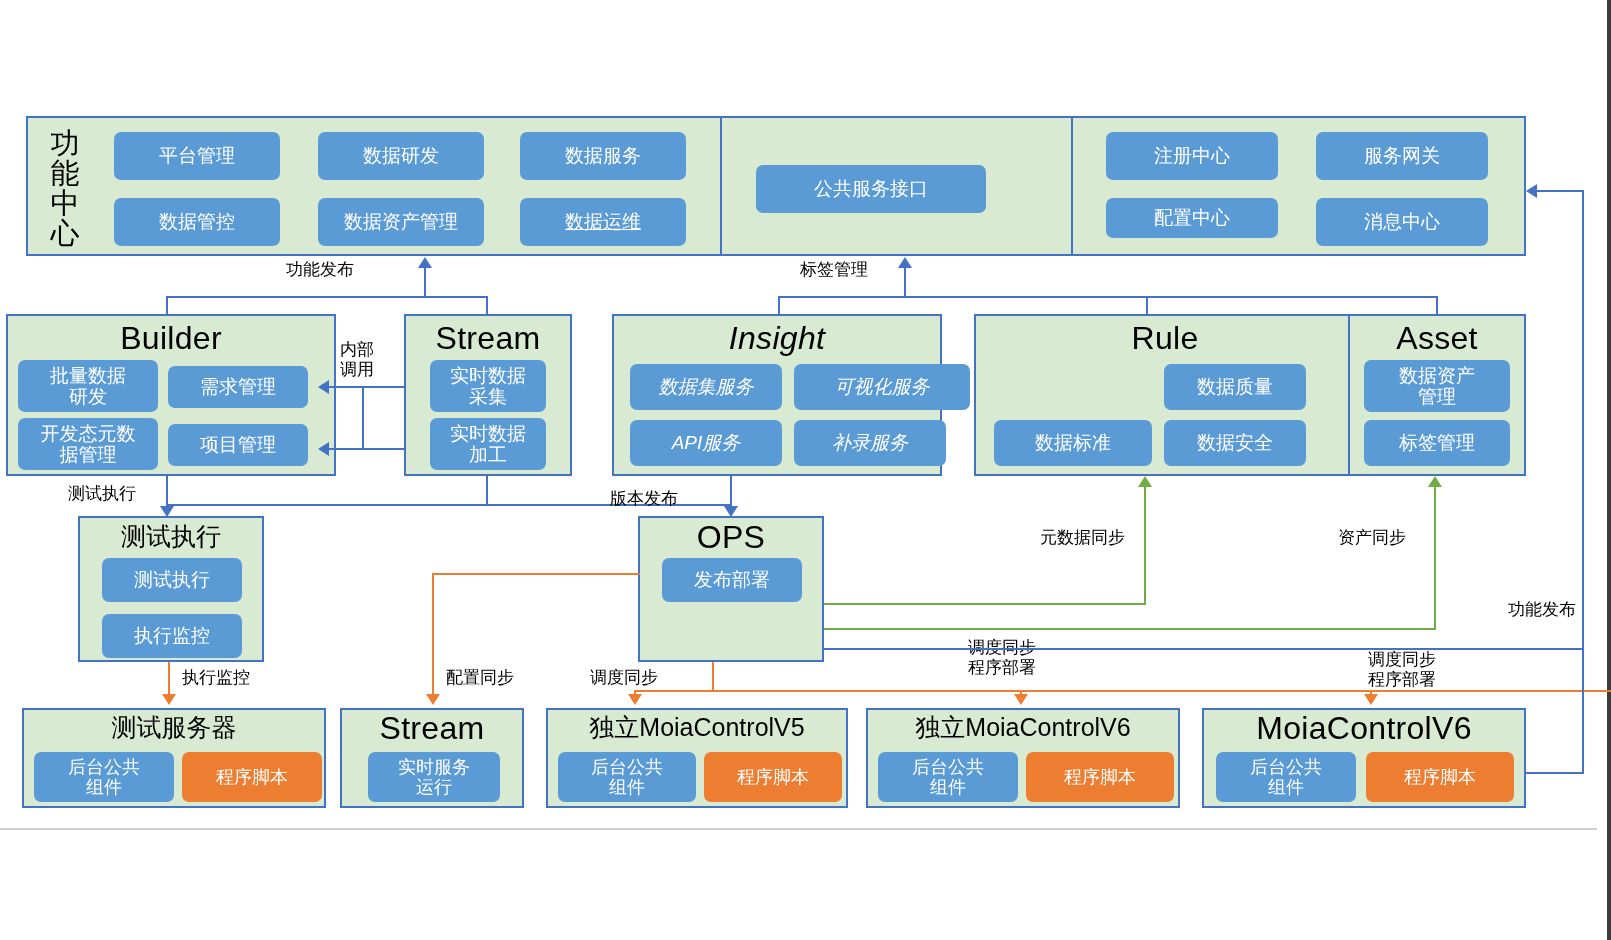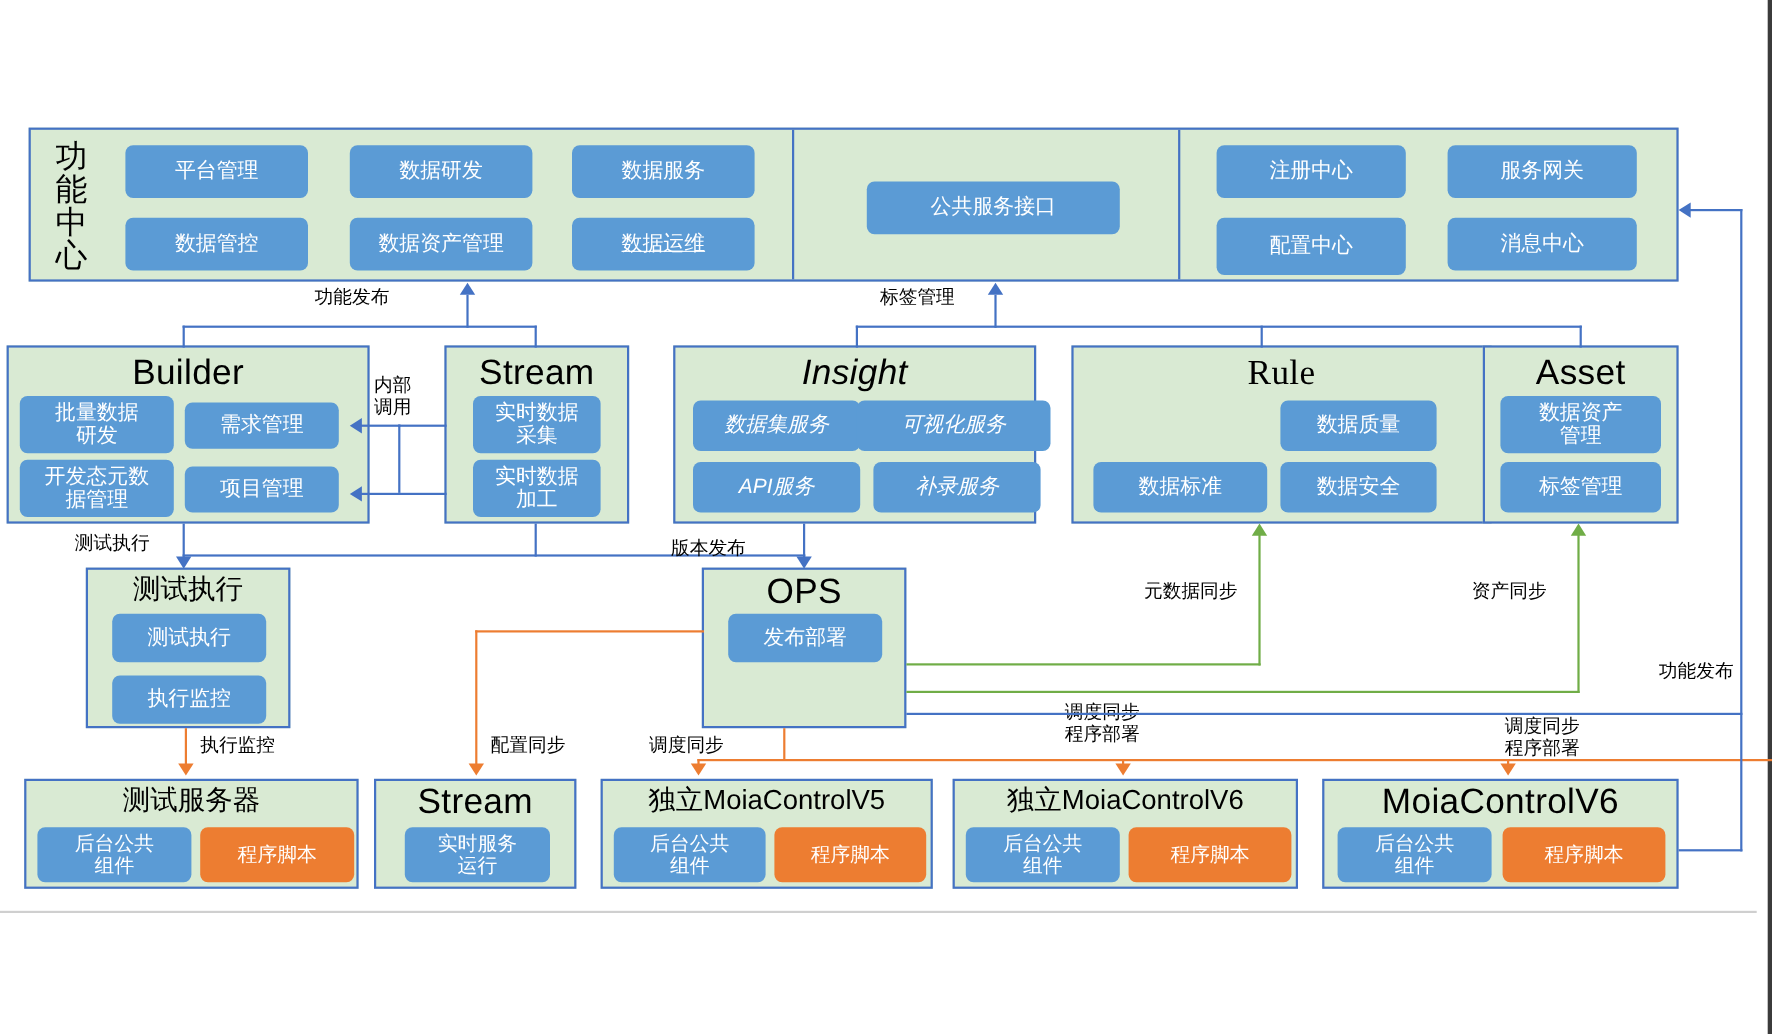--- a/index.html
+++ b/index.html
@@ -110,25 +110,25 @@
       <span>心</span>
     </div>
 
     <div class="pill" style="left:86px;  top:14px; width:166px; height:48px;">平台管理</div>
     <div class="pill" style="left:290px; top:14px; width:166px; height:48px;">数据研发</div>
     <div class="pill" style="left:492px; top:14px; width:166px; height:48px;">数据服务</div>
     <div class="pill" style="left:86px;  top:80px; width:166px; height:48px;">数据管控</div>
     <div class="pill" style="left:290px; top:80px; width:166px; height:48px;">数据资产管理</div>
     <div class="pill" style="left:492px; top:80px; width:166px; height:48px;text-decoration:underline;">数据运维</div>
 
-    <div class="pill" style="left:760px; top:47px; width:230px; height:48px;">公共服务接口</div>
+    <div class="pill" style="left:728px; top:47px; width:230px; height:48px;">公共服务接口</div>
 
     <div class="pill" style="left:1078px; top:14px; width:172px; height:48px;">注册中心</div>
     <div class="pill" style="left:1288px; top:14px; width:172px; height:48px;">服务网关</div>
-    <div class="pill" style="left:1078px; top:80px; width:172px; height:52px;">配置中心</div>
+    <div class="pill" style="left:1078px; top:80px; width:172px; height:40px;">配置中心</div>
     <div class="pill" style="left:1288px; top:80px; width:172px; height:48px;">消息中心</div>
   </div>
 
   <div class="panel" style="left:6px; top:314px; width:330px; height:162px;">
     <div class="panel-title latin" style="margin-top:6px;">Builder</div>
     <div class="pill" style="left:10px;  top:44px; width:140px; height:52px; white-space:pre-line;">批量数据
 研发</div>
     <div class="pill" style="left:160px; top:50px; width:140px; height:42px;">需求管理</div>
     <div class="pill" style="left:10px;  top:102px; width:140px; height:52px; white-space:pre-line;">开发态元数
 据管理</div>
@@ -139,26 +139,26 @@
     <div class="panel-title latin" style="margin-top:6px;">Stream</div>
     <div class="pill" style="left:24px; top:44px; width:116px; height:52px; white-space:pre-line;">实时数据
 采集</div>
     <div class="pill" style="left:24px; top:102px; width:116px; height:52px; white-space:pre-line;">实时数据
 加工</div>
   </div>
 
   <div class="panel" style="left:612px; top:314px; width:330px; height:162px;font-style:italic;">
     <div class="panel-title latin" style="margin-top:6px;">Insight</div>
     <div class="pill" style="left:16px;  top:48px; width:152px; height:46px;">数据集服务</div>
-    <div class="pill" style="left:165px; top:48px; width:176px; height:46px;">可视化服务</div>
+    <div class="pill" style="left:180px; top:48px; width:176px; height:46px;">可视化服务</div>
     <div class="pill" style="left:16px;  top:104px; width:152px; height:46px;">API服务</div>
     <div class="pill" style="left:180px; top:104px; width:152px; height:46px;">补录服务</div>
   </div>
 
-  <div class="panel" style="left:974px; top:314px; width:382px; height:162px;font-family:Liberation Serif, serif;">
+  <div class="panel" style="left:974px; top:314px; width:382px; height:162px;">
     <div class="panel-title latin" style="margin-top:6px;">Rule</div>
     <div class="pill" style="left:188px; top:48px; width:142px; height:46px;">数据质量</div>
     <div class="pill" style="left:18px;  top:104px; width:158px; height:46px;">数据标准</div>
     <div class="pill" style="left:188px; top:104px; width:142px; height:46px;">数据安全</div>
   </div>
 
   <div class="panel" style="left:1348px; top:314px; width:178px; height:162px;">
     <div class="panel-title latin" style="margin-top:6px;">Asset</div>
     <div class="pill" style="left:14px; top:44px; width:146px; height:52px; white-space:pre-line;">数据资产
 管理</div>

